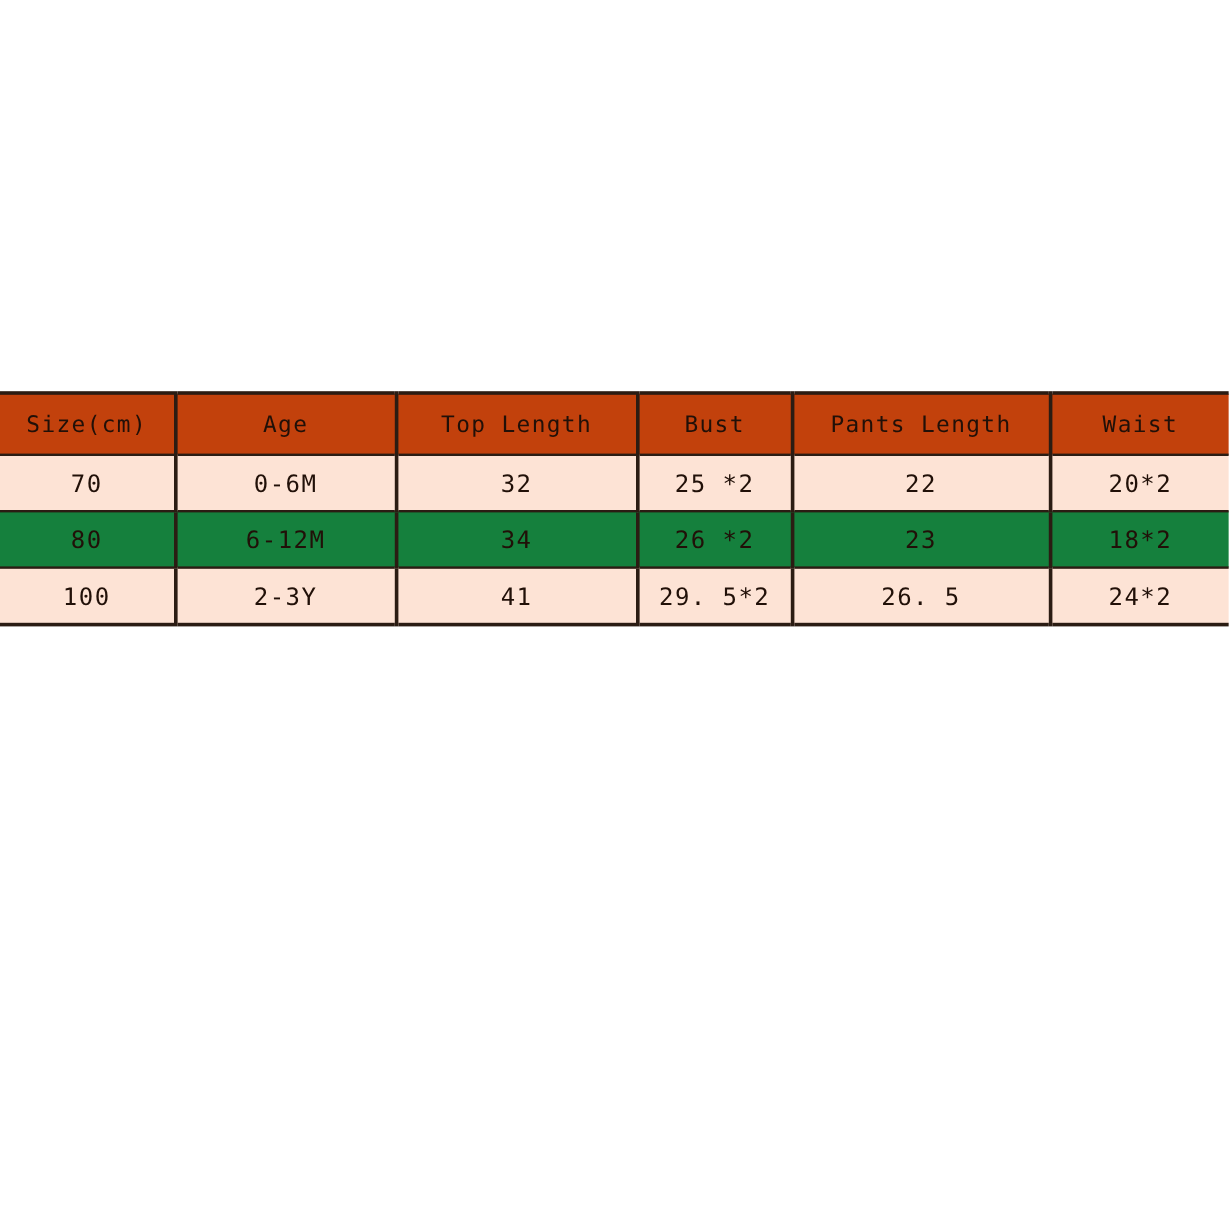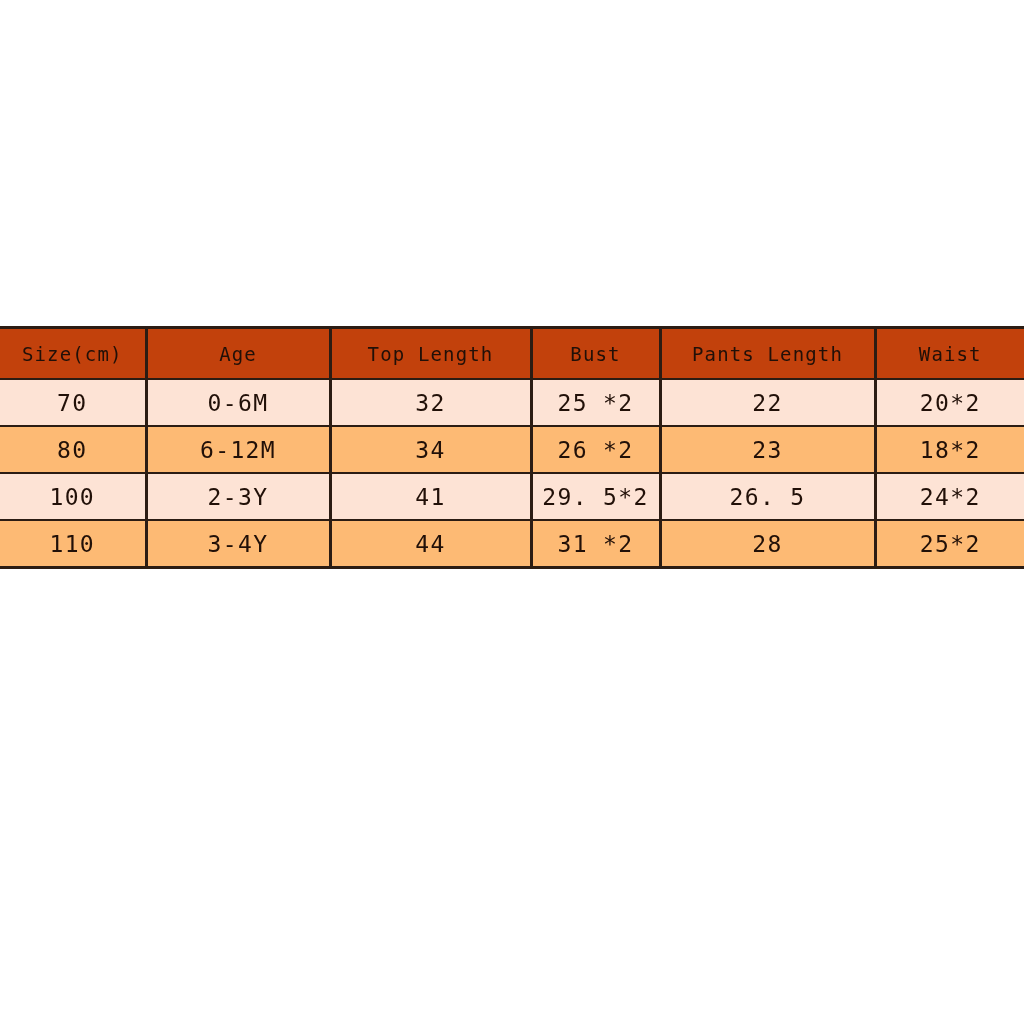--- a/index.html
+++ b/index.html
@@ -62,25 +62,25 @@
 
   table#size-chart thead th {
     height: 49px;
     background: #c2410c;
     font-size: 19px;
     border-top: none;
   }
 
   table#size-chart tbody td {
     height: 45px;
-    font-size: 23px;
+    font-size: 20px;
   }
 
   table#size-chart tbody tr.shade-light td { background: #FDE3D5; }
-  table#size-chart tbody tr.shade-dark  td { background: #fdba74; }
+  table#size-chart tbody tr.shade-dark  td { background: #15803d; }
 
   table#size-chart tbody tr:last-child td { border-bottom: none; }
 </style>
 </head>
 <body>
 
 <div id="size-chart-wrap">
   <table id="size-chart">
     <colgroup>
       <col class="c0">
@@ -118,23 +118,15 @@
         <td>18*2</td>
       </tr>
       <tr class="shade-light">
         <td>100</td>
         <td>2-3Y</td>
         <td>41</td>
         <td>29. 5*2</td>
         <td>26. 5</td>
         <td>24*2</td>
       </tr>
-      <tr class="shade-dark">
-        <td>110</td>
-        <td>3-4Y</td>
-        <td>44</td>
-        <td>31 *2</td>
-        <td>28</td>
-        <td>25*2</td>
-      </tr>
     </tbody>
   </table>
 </div>
 
 </body></html>

